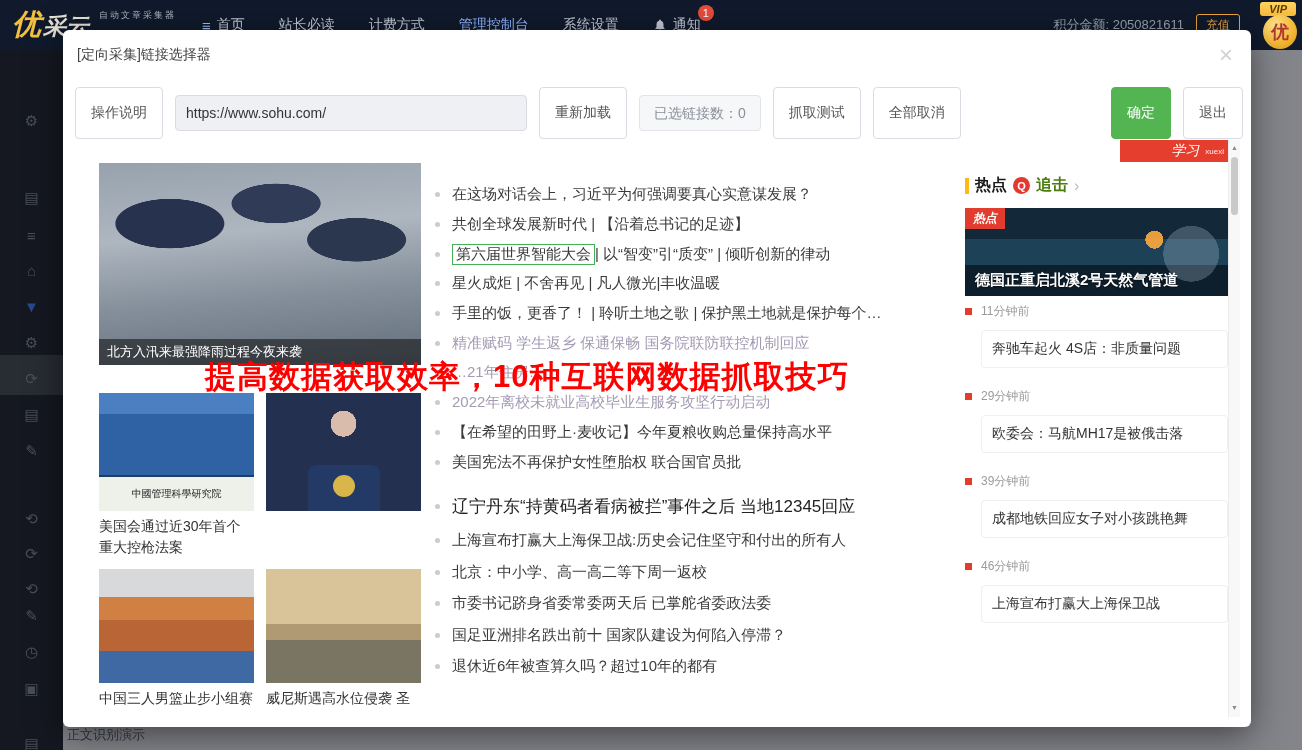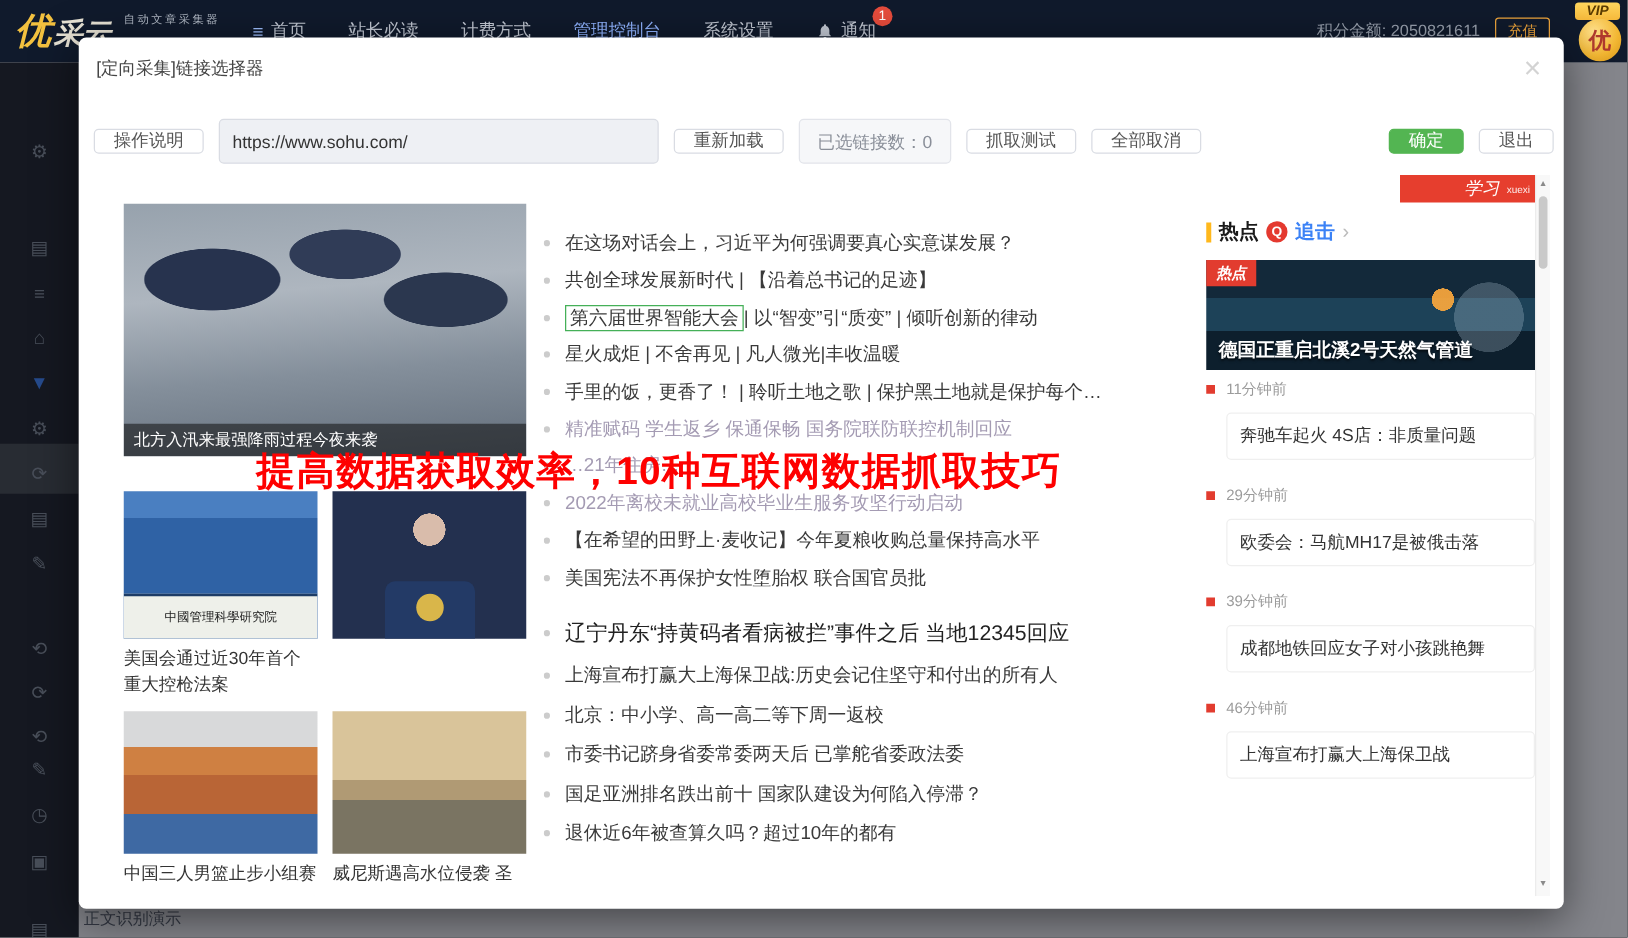--- a/index.html
+++ b/index.html
@@ -39,21 +39,21 @@
   
   .dim { position:absolute; top:50px; left:0; right:0; bottom:0; background:rgba(8,10,18,.45); z-index:2; }
 
   
   .modal { position:absolute; left:63px; top:30px; width:1188px; height:697px; background:#fff;
            border-radius:6px; box-shadow:0 8px 34px rgba(0,0,0,.5); z-index:3; }
   .modal-head { position:absolute; top:0; left:0; right:0; height:50px; display:flex; align-items:center; padding:0 18px 0 14px; }
   .modal-title { font-size:14px; color:#444; }
   .modal-close { margin-left:auto; font-size:24px; color:#d3d3d3; cursor:pointer; line-height:1; }
   .modal-toolbar { position:absolute; top:65px; left:12px; right:8px; height:36px; display:flex; gap:12px; align-items:center; }
-  .tbtn { height:20px; padding:0 15px; border:1px solid #d9dce3; background:#fff; border-radius:4px;
+  .tbtn { height:52px; padding:0 15px; border:1px solid #d9dce3; background:#fff; border-radius:4px;
           font-size:14px; color:#555; cursor:pointer; white-space:nowrap; }
   .tbtn.confirm { background:#53b552; border-color:#53b552; color:#fff; margin-left:auto; }
   .turl { width:352px; height:36px; background:#eef0f4; border:1px solid #d9dce3; border-radius:4px;
           padding:0 10px; font-size:14px; color:#333; }
   .tcount { height:36px; line-height:34px; padding:0 14px; border:1px solid #e2e4ea; background:#f6f7f9;
             border-radius:4px; font-size:14px; color:#8a8f99; white-space:nowrap; }
 
   
   .modal-body { position:absolute; left:20px; top:110px; width:1157px; height:577px; background:#fff; overflow:hidden; }
   .promo { position:absolute; left:1037px; top:0; width:110px; height:22px; background:#e63e2e; color:#fff;
@@ -100,21 +100,21 @@
   .hl.lead { height:36px; margin-top:12px; font-size:17px; color:#222; font-weight:500; }
   .hl.g2 { height:31.5px; }
   .sel-box { border:1px solid #45b058; padding:0 3px; }
 
   .col-right { position:absolute; left:882px; top:35px; width:263px; }
   .hot-head { display:flex; align-items:center; gap:6px; cursor:pointer; }
   .hh-bar { width:4px; height:16px; background:#ffb81c; }
   .hh-black { font-size:16px; font-weight:bold; color:#1a1a1a; }
   .hh-q { width:17px; height:17px; border-radius:50%; background:#e4392f; color:#fff; font-size:11px;
           font-weight:bold; display:flex; align-items:center; justify-content:center; }
-  .hh-red { font-size:16px; font-weight:bold; color:#3b82f6; }
+  .hh-red { font-size:16px; font-weight:bold; color:#4d7c0f; }
   .hh-arrow { color:#bbb; font-size:16px; }
   .hot-card { position:relative; margin-top:12px; width:263px; height:88px; cursor:pointer;
     background:
       radial-gradient(circle 9px at 72% 36%, rgba(255,170,60,.9) 0 99%, transparent 100%),
       radial-gradient(circle 28px at 86% 52%, rgba(200,220,235,.25) 0 99%, transparent 100%),
       linear-gradient(180deg,#13293a 0 35%,#1d4258 35% 65%,#0d1f2d 65% 100%); }
   .hc-badge { position:absolute; top:0; left:0; background:#e23c2f; color:#fff; font-size:12px;
               font-weight:bold; font-style:italic; padding:2px 8px; }
   .hc-title { position:absolute; left:10px; bottom:6px; color:#fff; font-size:15px; font-weight:bold;
               text-shadow:0 1px 2px rgba(0,0,0,.7); white-space:nowrap; }

